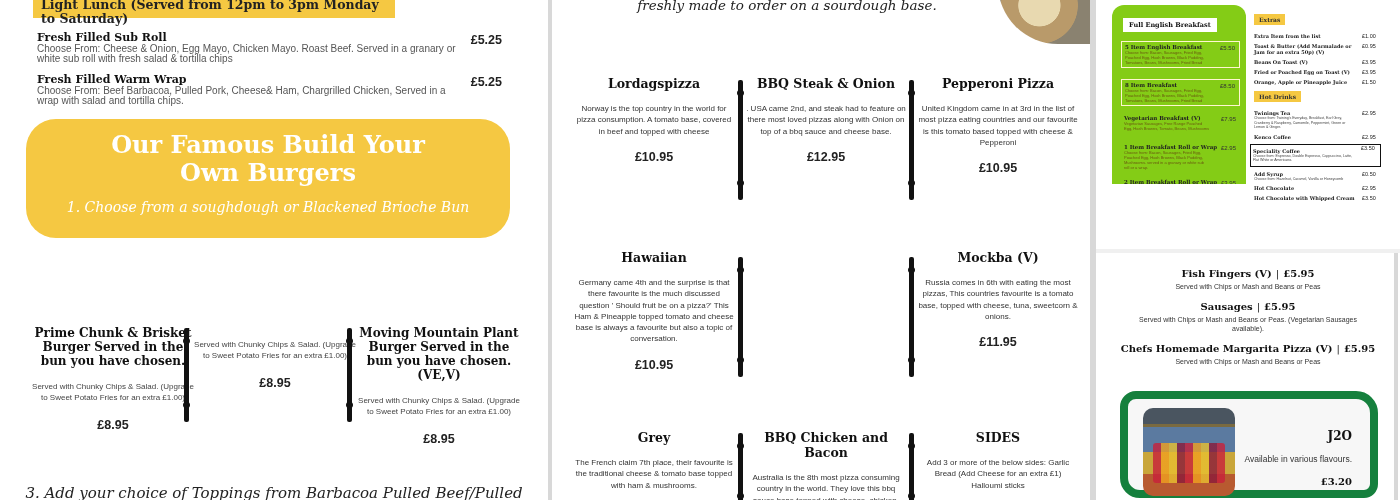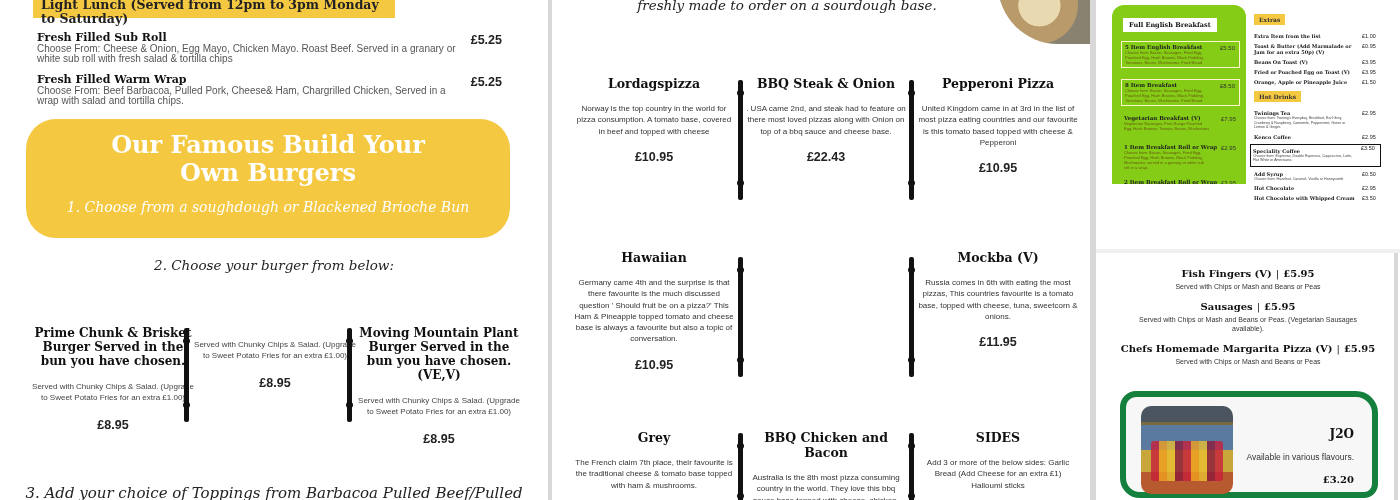--- a/index.html
+++ b/index.html
@@ -62,21 +62,21 @@
   .ex-row { position: relative; font-size: 5px; color: #222; margin-top: 4px; line-height: 6px; width: 102px; }
   .ex-row .p { position: absolute; left: 108px; top: 0; font-size: 5.5px; font-family: "Liberation Sans", sans-serif; font-weight: normal; }
   .ex-row .d { font-size: 3.6px; line-height: 4.5px; color: #444; font-family: "Liberation Sans", sans-serif; font-weight: normal; }
   .ex-box { border: 1.5px solid #111; padding: 3px 2px; margin-left: -4px; width: 131px; }
 
   .kids { position: absolute; left: 0; top: 262px; width: 304px; text-align: center; }
   .kid-title { font-size: 10px; color: #111; margin-top: 6px; }
   .kid-title .sep { font-weight: normal; margin: 0 4px; }
   .kid-desc { font-size: 7px; line-height: 9.5px; color: #333; margin: 3px auto 0; width: 250px; }
 
-  .j2o-card { position: absolute; left: 24px; top: 391px; width: 258px; height: 107px; border: 6px solid #15803d; border-radius: 16px 22px 14px 20px; background: #f7f7f7; }
+  .j2o-card { position: absolute; left: 24px; top: 391px; width: 258px; height: 107px; border: 8px solid #15803d; border-radius: 16px 22px 14px 20px; background: #f7f7f7; }
   .j2o-img { position: absolute; left: 15px; top: 9px; width: 92px; height: 88px; border-radius: 10px;
     background: linear-gradient(180deg, #4a5560 0 18%, #7a6a40 18% 22%, #5b7aa0 22% 50%, #c9a63a 50% 75%, #b85a30 75% 100%); }
   .j2o-img::after { content: ""; position: absolute; left: 10px; top: 35px; width: 72px; height: 40px;
     background: repeating-linear-gradient(90deg, #c8203a 0 8px, #f0a020 8px 16px, #e8c030 16px 24px, #8a1a3a 24px 32px); opacity: .8; border-radius: 3px; }
   .j2o-name { position: absolute; right: 18px; top: 30px; font-size: 12px; color: #111; }
   .j2o-desc { position: absolute; right: 18px; top: 55px; font-size: 8.5px; color: #333; }
   .j2o-price { position: absolute; right: 18px; top: 77px; font-size: 10px; color: #111; }
 
   .p3-gap { position: absolute; left: 1096px; top: 249px; width: 304px; height: 4px; background: #f0f0f0; }
 </style>
@@ -97,21 +97,20 @@
     <div class="name slab">Fresh Filled Warm Wrap</div>
     <div class="desc">Choose From: Beef Barbacoa, Pulled Pork, Cheese&amp; Ham, Chargrilled Chicken, Served in a wrap with salad and tortilla chips.</div>
     <div class="price">£5.25</div>
   </div>
 
   <div class="burger-banner">
     <div class="title slab">Our Famous Build Your Own Burgers</div>
     <div class="step1 script">1. Choose from a soughdough or Blackened Brioche Bun</div>
   </div>
 
-  <div class="step2 script">2. Choose your burger from below:</div>
 
   <div class="burger-col" style="left:32px">
     <div class="bname slab">Prime Chunk &amp; Brisket Burger Served in the bun you have chosen.</div>
     <div class="bdesc">Served with Chunky Chips &amp; Salad. (Upgrade to Sweet Potato Fries for an extra £1.00)</div>
     <div class="bprice">£8.95</div>
   </div>
   <div class="brush" style="left:184px;top:328px;height:94px"></div>
   <div class="burger-col" style="left:194px">
     <div class="bdesc">Served with Chunky Chips &amp; Salad. (Upgrade to Sweet Potato Fries for an extra £1.00)</div>
     <div class="bprice">£8.95</div>
@@ -134,21 +133,21 @@
 
   <div class="pizza-col" style="left:22px;top:76px">
     <div class="pname slab">Lordagspizza</div>
     <div class="pdesc">Norway is the top country in the world for pizza consumption. A tomato base, covered in beef and topped with cheese</div>
     <div class="pprice">£10.95</div>
   </div>
   <div class="brush" style="left:186px;top:80px;height:120px"></div>
   <div class="pizza-col" style="left:194px;top:76px">
     <div class="pname slab">BBQ Steak &amp; Onion</div>
     <div class="pdesc">. USA came 2nd, and steak had to feature on there most loved pizzas along with Onion on top of a bbq sauce and cheese base.</div>
-    <div class="pprice">£22.43</div>
+    <div class="pprice">£12.95</div>
   </div>
   <div class="brush" style="left:357px;top:80px;height:120px"></div>
   <div class="pizza-col" style="left:366px;top:76px">
     <div class="pname slab">Pepperoni Pizza</div>
     <div class="pdesc">United Kingdom came in at 3rd in the list of most pizza eating countries and our favourite is this tomato based topped with cheese &amp; Pepperoni</div>
     <div class="pprice">£10.95</div>
   </div>
 
   <div class="pizza-col" style="left:22px;top:250px">
     <div class="pname slab">Hawaiian</div>

